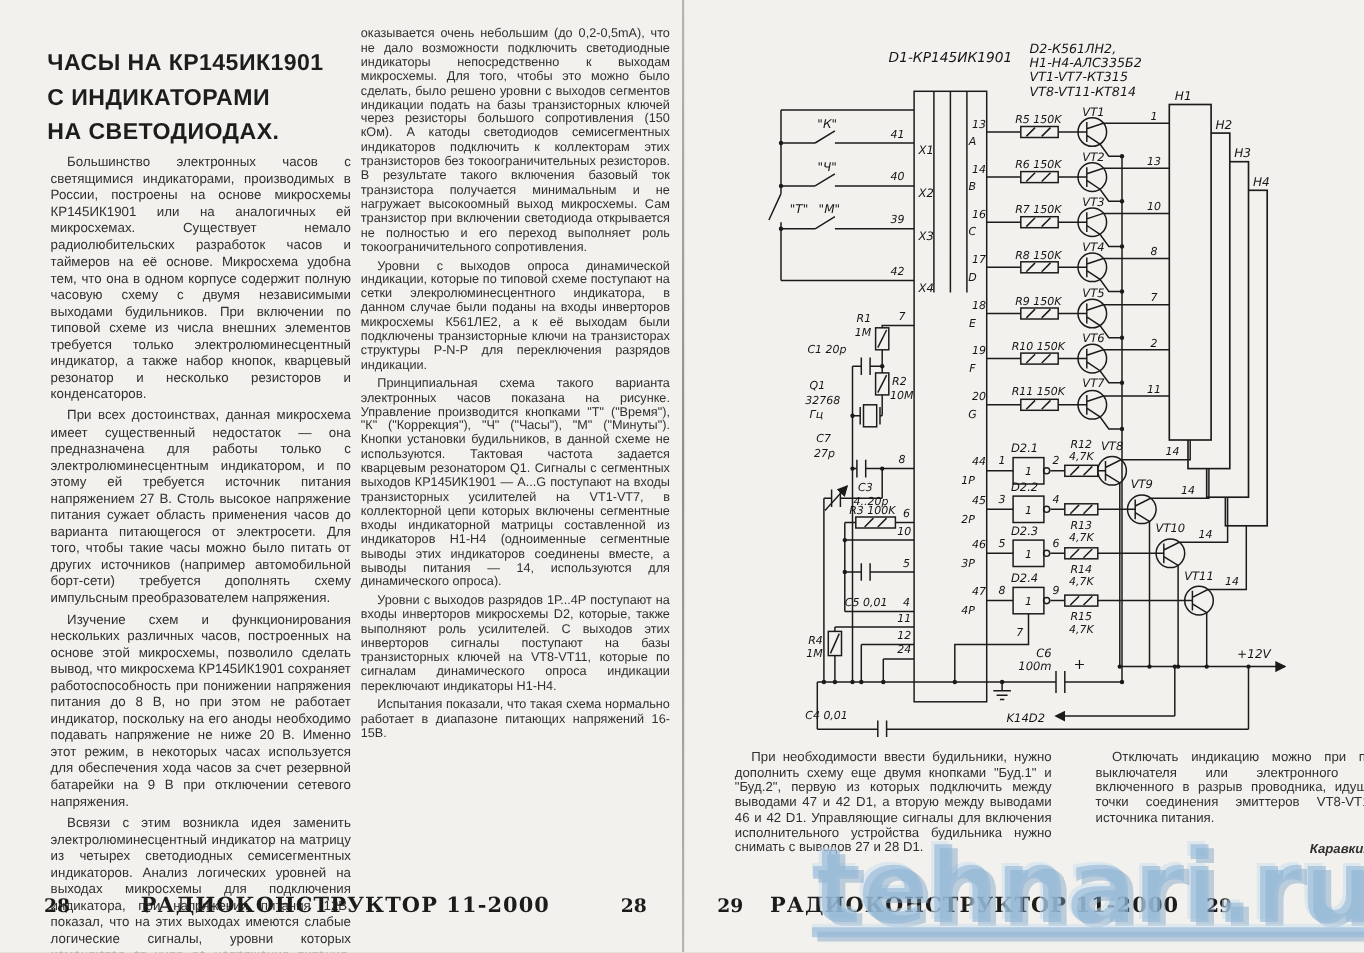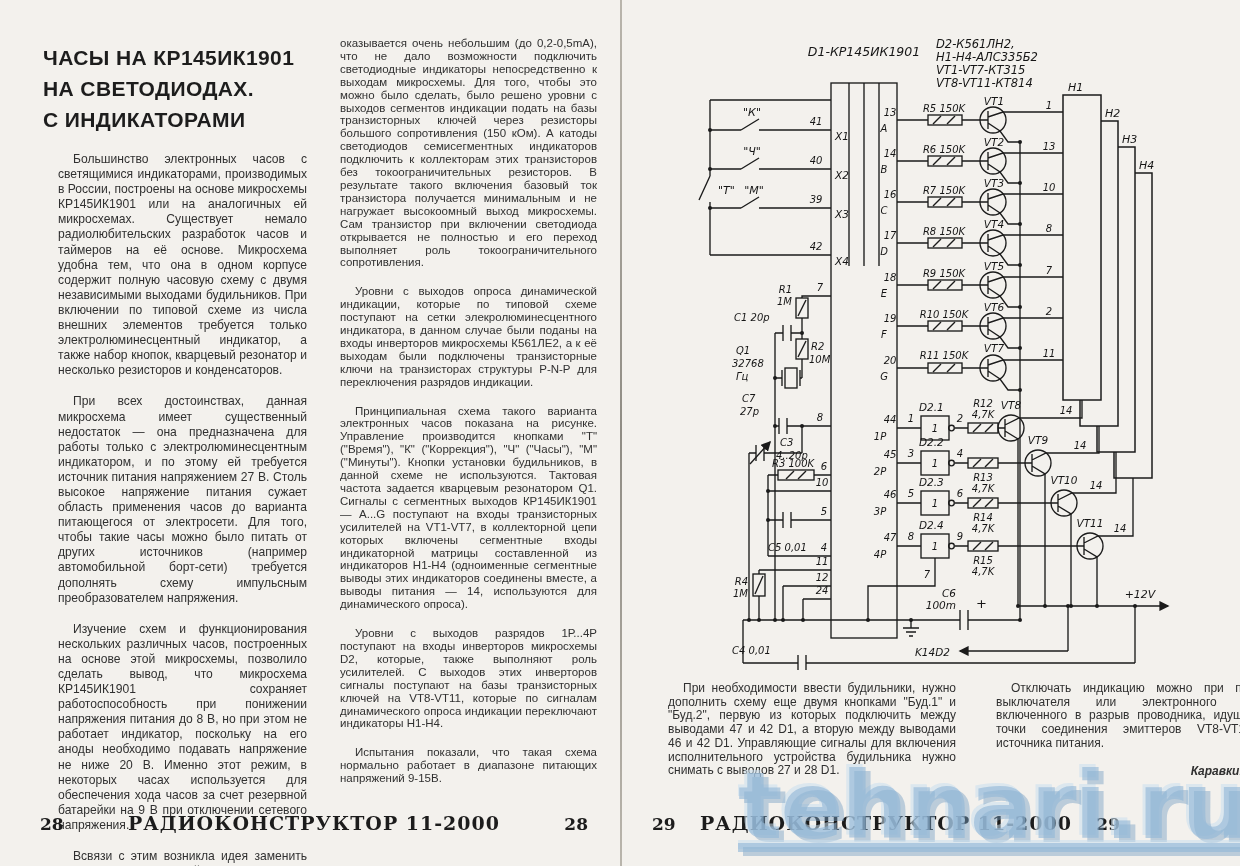--- a/index.html
+++ b/index.html
@@ -6,21 +6,21 @@
   .scan{
     position:relative;width:1240px;height:866px;margin:0 auto;
     background:#f3f1ed;overflow:hidden;
     font-family:"Liberation Sans",sans-serif;color:#2b2b2b;
   }
   .divider{position:absolute;left:620px;top:0;width:2px;height:866px;background:linear-gradient(#b9b5ac,#8f8c84,#b9b5ac);}
   
   .title{position:absolute;left:43px;top:28px;width:290px;font-weight:bold;font-size:21px;line-height:31px;letter-spacing:.4px;color:#1d1d1d;}
   .title span{display:block;}
   .col{position:absolute;text-align:justify;color:#303030;}
-  .col p{margin:16px;text-indent:15px;}
+  .col p{margin:4px;text-indent:15px;}
   .col p.noindent{text-indent:0;}
   .col1{left:42px;top:136px;width:281px;font-size:12.1px;line-height:15.1px;}
   .col2{left:324px;top:21px;width:289px;font-size:11.5px;line-height:12.9px;}
   .foot{position:absolute;display:flex;justify-content:space-between;align-items:flex-end;font-family:"DejaVu Serif",serif;font-weight:bold;color:#1c1c1c;}
   .foot .num{font-size:17px;}
   .foot .journal{font-size:19px;letter-spacing:1px;}
   .foot-left{left:40px;top:812px;width:548px;}
   .foot-right{left:652px;top:812px;width:468px;}
   
   .schematic{position:absolute;left:628px;top:8px;width:612px;height:662px;}
@@ -42,35 +42,35 @@
   }
 </style>
 </head>
 <body>
 
 <div class="scan">
 
   <section>
     <h1 class="title">
       <span>ЧАСЫ НА КР145ИК1901</span>
+      <span>С ИНДИКАТОРАМИ</span>
       <span>НА СВЕТОДИОДАХ.</span>
-      <span>С ИНДИКАТОРАМИ</span>
     </h1>
     <div class="col col1">
       <p>Большинство электронных часов с светящимися индикаторами, производимых в России, построены на основе микросхемы КР145ИК1901 или на аналогичных ей микросхемах. Существует немало радиолюбительских разработок часов и таймеров на её основе. Микросхема удобна тем, что она в одном корпусе содержит полную часовую схему с двумя независимыми выходами будильников. При включении по типовой схеме из числа внешних элементов требуется только электролюминесцентный индикатор, а также набор кнопок, кварцевый резонатор и несколько резисторов и конденсаторов.</p>
       <p>При всех достоинствах, данная микросхема имеет существенный недостаток — она предназначена для работы только с электролюминесцентным индикатором, и по этому ей требуется источник питания напряжением 27 В. Столь высокое напряжение питания сужает область применения часов до варианта питающегося от электросети. Для того, чтобы такие часы можно было питать от других источников (например автомобильной борт-сети) требуется дополнять схему импульсным преобразователем напряжения.</p>
       <p>Изучение схем и функционирования нескольких различных часов, построенных на основе этой микросхемы, позволило сделать вывод, что микросхема КР145ИК1901 сохраняет работоспособность при понижении напряжения питания до 8 В, но при этом не работает индикатор, поскольку на его аноды необходимо подавать напряжение не ниже 20 В. Именно этот режим, в некоторых часах используется для обеспечения хода часов за счет резервной батарейки на 9 В при отключении сетевого напряжения.</p>
       <p>Всвязи с этим возникла идея заменить электролюминесцентный индикатор на матрицу из четырех светодиодных семисегментных индикаторов. Анализ логических уровней на выходах микросхемы для подключения индикатора, при напряжении питания 12В, показал, что на этих выходах имеются слабые логические сигналы, уровни которых изменяются от нуля до напряжения питания. При том ток, который могут развивать эти выходы</p>
     </div>
     <div class="col col2">
       <p class="noindent">оказывается очень небольшим (до 0,2-0,5mA), что не дало возможности подключить светодиодные индикаторы непосредственно к выходам микросхемы.  Для того, чтобы это можно было сделать, было решено уровни с выходов сегментов индикации подать на базы транзисторных ключей через резисторы большого сопротивления (150 кОм).  А катоды светодиодов семисегментных индикаторов подключить к коллекторам этих транзисторов без токоограничительных резисторов.  В результате такого включения базовый ток транзистора получается минимальным и не нагружает высокоомный выход микросхемы. Сам транзистор при включении светодиода открывается не полностью и его переход выполняет роль токоограничительного сопротивления.</p>
       <p>Уровни с выходов опроса динамической индикации, которые по типовой схеме поступают на сетки элекролюминесцентного индикатора, в данном случае были поданы на входы инверторов микросхемы К561ЛЕ2, а к её выходам были подключены транзисторные ключи на транзисторах структуры P-N-P для переключения разрядов индикации.</p>
       <p>Принципиальная схема такого варианта электронных часов показана на рисунке. Управление производится кнопками "Т" ("Время"), "К" ("Коррекция"), "Ч" ("Часы"), "М" ("Минуты"). Кнопки установки будильников, в данной схеме не используются. Тактовая частота задается кварцевым резонатором Q1. Сигналы с сегментных выходов КР145ИК1901 — А...G поступают на входы транзисторных усилителей на VT1-VT7, в коллекторной цепи которых включены сегментные входы индикаторной матрицы составленной из индикаторов H1-H4 (одноименные сегментные выводы этих индикаторов соединены вместе, а выводы питания — 14, используются для динамического опроса).</p>
       <p>Уровни с выходов разрядов 1Р...4Р поступают на входы инверторов микросхемы D2, которые, также выполняют роль усилителей. С выходов этих инверторов сигналы поступают на базы транзисторных ключей на VT8-VT11, которые по сигналам динамического опроса индикации переключают индикаторы H1-H4.</p>
-      <p>Испытания показали, что такая схема нормально работает в диапазоне питающих напряжений 9-15В.</p>
+      <p>Испытания показали, что такая схема нормально работает в диапазоне питающих напряжений 16-15В.</p>
     </div>
     <footer class="foot foot-left">
       <span class="num">28</span>
       <span class="journal">РАДИОКОНСТРУКТОР 11-2000</span>
       <span class="num">28</span>
     </footer>
   </section>
 
   <div class="divider"></div>
 

